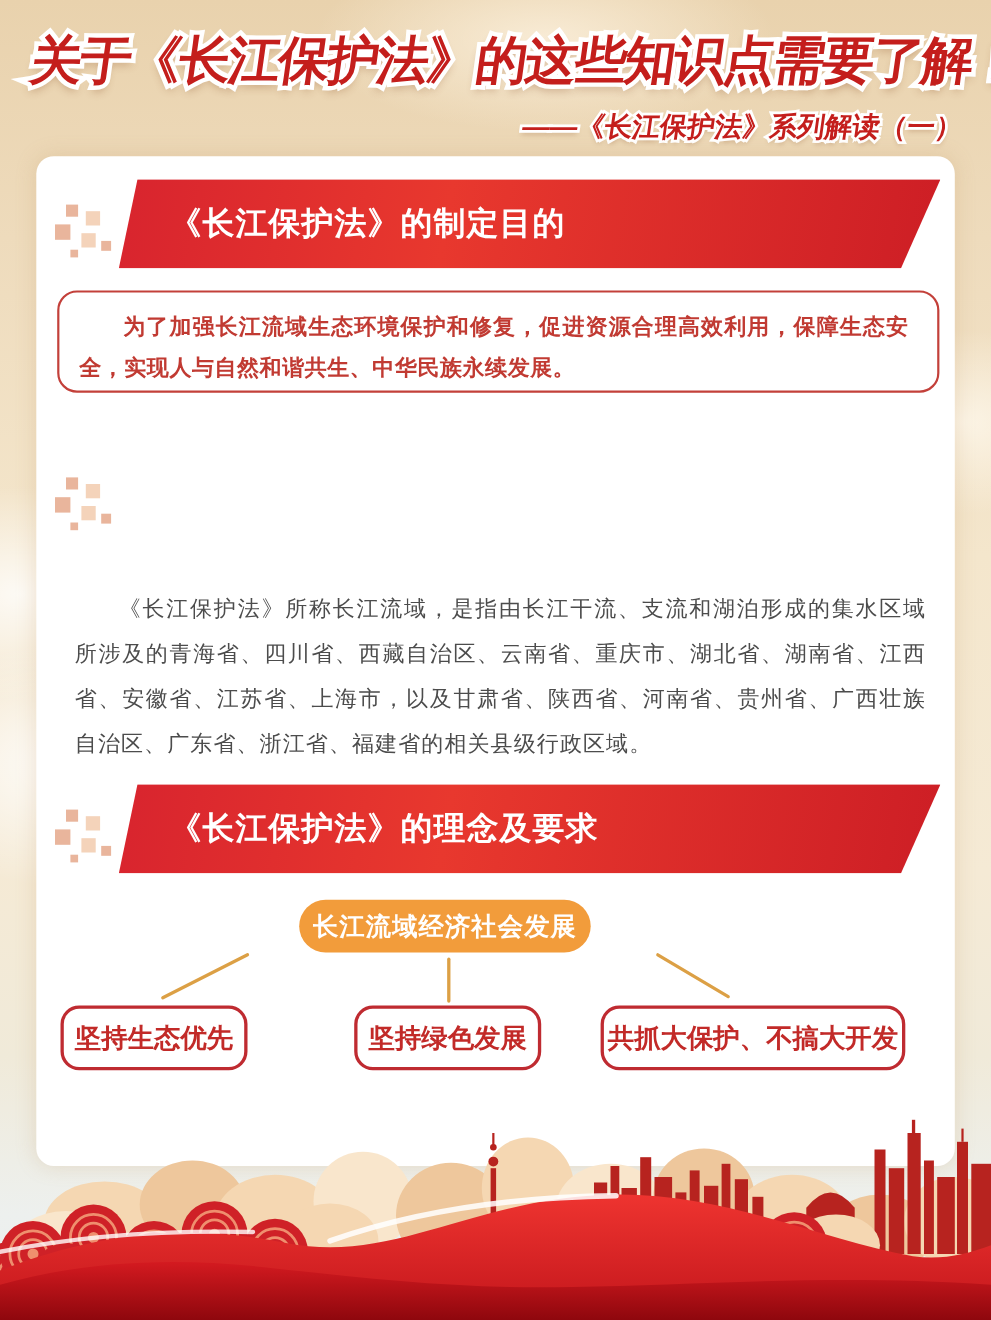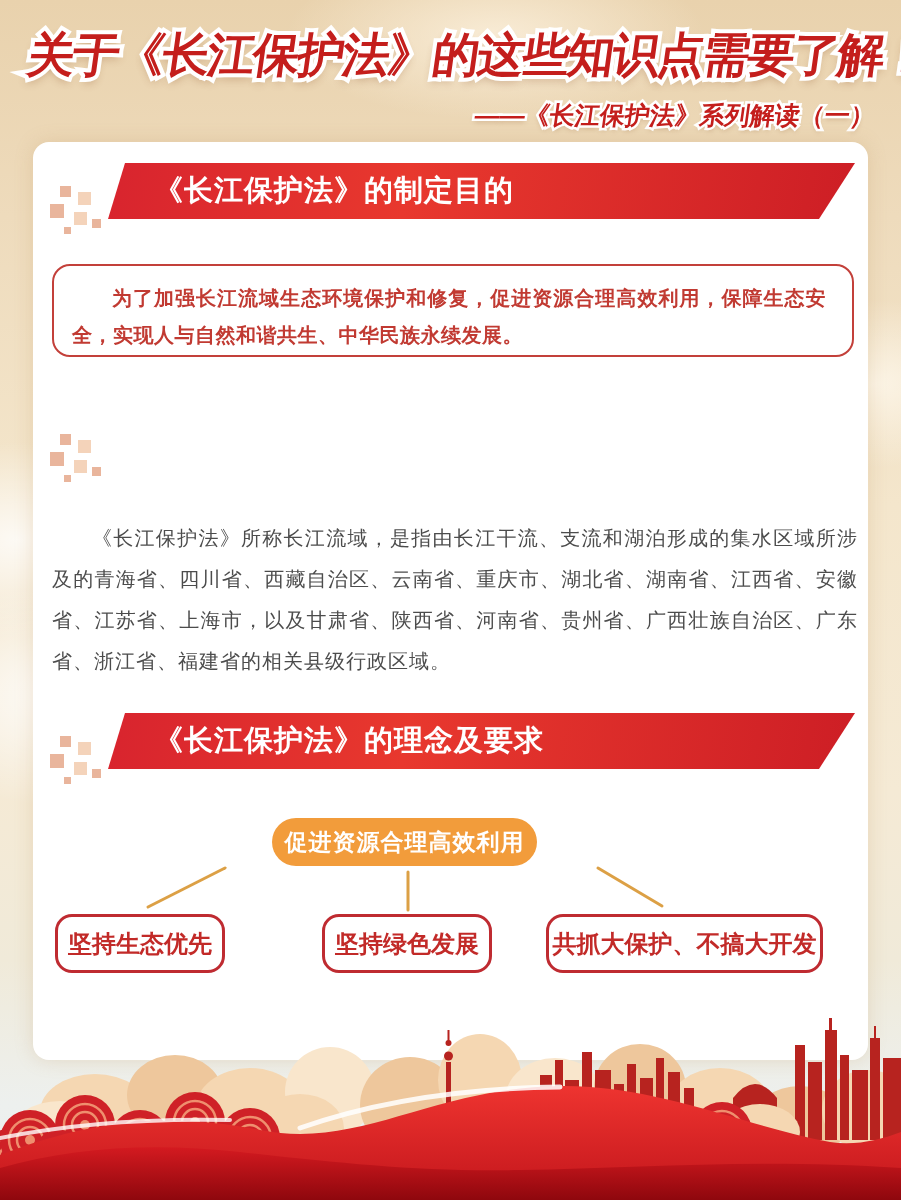--- a/index.html
+++ b/index.html
@@ -24,21 +24,21 @@
   .outlined .stroke{position:absolute;left:0;top:0;color:#b01a18;
     -webkit-text-stroke:8px #ffffff;text-shadow:0 5px 8px rgba(140,80,40,.45);}
   .outlined .fill{position:relative;color:#c41e1c;}
   .title-wrap .outlined{font-size:47px;letter-spacing:-2px;}
   .subtitle-wrap .outlined{font-size:25px;}
   .subtitle-wrap .outlined .stroke{-webkit-text-stroke:5px #ffffff;text-shadow:0 3px 5px rgba(140,80,40,.4);}
   
   .card{position:absolute;left:33px;top:142px;width:835px;height:918px;background:#ffffff;
     border-radius:16px;box-shadow:0 0 18px rgba(190,150,100,.25);}
   
-  .banner{position:absolute;left:108px;width:747px;height:56px;box-sizing:border-box;
+  .banner{position:absolute;left:108px;width:747px;height:81px;box-sizing:border-box;
     clip-path:polygon(17px 0,100% 0,calc(100% - 36px) 100%,0 100%);
     background:linear-gradient(100deg,#d8242e 0%,#e8382e 40%,#cd1e25 100%);
     display:flex;align-items:center;padding-left:46px;}
   .banner span{color:#ffffff;font-weight:bold;font-size:29px;letter-spacing:1px;white-space:nowrap;}
   .banner1{top:163px;} .banner2{top:411px;} .banner3{top:713px;}
   
   .sq-cluster{position:absolute;left:50px;width:58px;height:64px;}
   .sqc1{top:182px;} .sqc2{top:430px;} .sqc3{top:732px;}
   .sq{position:absolute;display:block;}
   .sq.m{background:#e9b59c;} .sq.l{background:#f4d3ba;}
@@ -49,21 +49,21 @@
   .sq.e{left:42px;top:37px;width:9px;height:9px;}
   .sq.f{left:14px;top:45px;width:7px;height:7px;}
   
   .purpose-box{position:absolute;left:52px;top:264px;width:802px;height:93px;box-sizing:border-box;
     border:2px solid #c3403a;border-radius:18px;background:#ffffff;
     padding:14px 26px 0 18px;}
   .purpose-box p{margin:0;font-size:20px;line-height:37px;color:#c13a32;font-weight:bold;
     text-indent:2em;letter-spacing:.5px;text-align:justify;}
   
   .scope-paragraph{position:absolute;left:52px;top:518px;width:806px;}
-  .scope-paragraph p{margin:0;font-size:20px;line-height:41px;color:#4c4c4c;
+  .scope-paragraph p{margin:16px;font-size:20px;line-height:41px;color:#4c4c4c;
     text-indent:2em;letter-spacing:1px;text-align:justify;}
   
   .diagram-root{position:absolute;left:272px;top:818px;width:265px;height:48px;
     background:#f29c3b;border-radius:24px;display:flex;align-items:center;justify-content:center;}
   .diagram-root span{color:#ffffff;font-weight:bold;font-size:23px;letter-spacing:1px;white-space:nowrap;}
   .connectors{position:absolute;left:0;top:860px;width:901px;height:60px;}
   .chip{position:absolute;top:914px;height:59px;box-sizing:border-box;background:#ffffff;
     border:3px solid #bf2b31;border-radius:17px;display:flex;align-items:center;justify-content:center;}
   .chip span{color:#c22a28;font-weight:bold;font-size:24px;white-space:nowrap;}
   .chipA{left:55px;width:170px;} .chipB{left:322px;width:170px;} .chipC{left:546px;width:277px;font-family:Liberation Serif, serif;}
@@ -123,21 +123,21 @@
       <span class="sq c m"></span>
     <span class="sq d l"></span>
       <span class="sq e m"></span>
       <span class="sq f m"></span>
   </div>
   <div class="banner banner3">
     <span>《长江保护法》的理念及要求</span>
   </div>
 
   <div class="diagram-root">
-    <span>促进资源合理高效利用</span>
+    <span>长江流域经济社会发展</span>
   </div>
   <svg class="connectors" viewBox="0 0 901 60">
     <line x1="225" y1="8" x2="148" y2="47" stroke="#dca045" stroke-width="3" stroke-linecap="round"></line>
     <line x1="408" y1="12" x2="408" y2="50" stroke="#dca045" stroke-width="3" stroke-linecap="round"></line>
     <line x1="598" y1="8" x2="662" y2="46" stroke="#dca045" stroke-width="3" stroke-linecap="round"></line>
   </svg>
   <div class="chip chipA">
     <span>坚持生态优先</span>
   </div>
   <div class="chip chipB">

